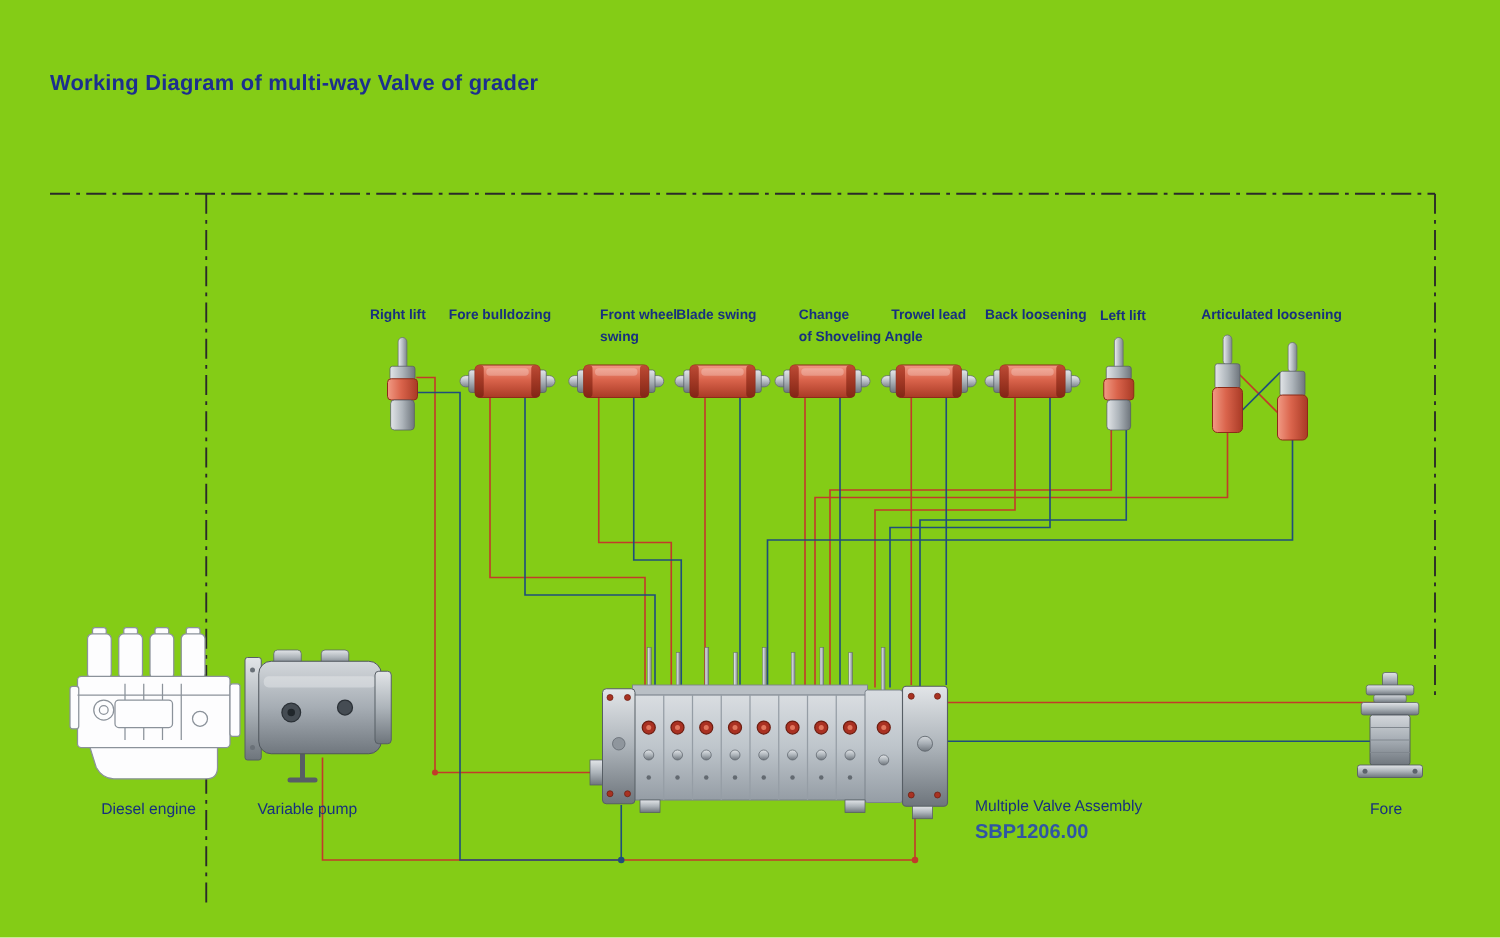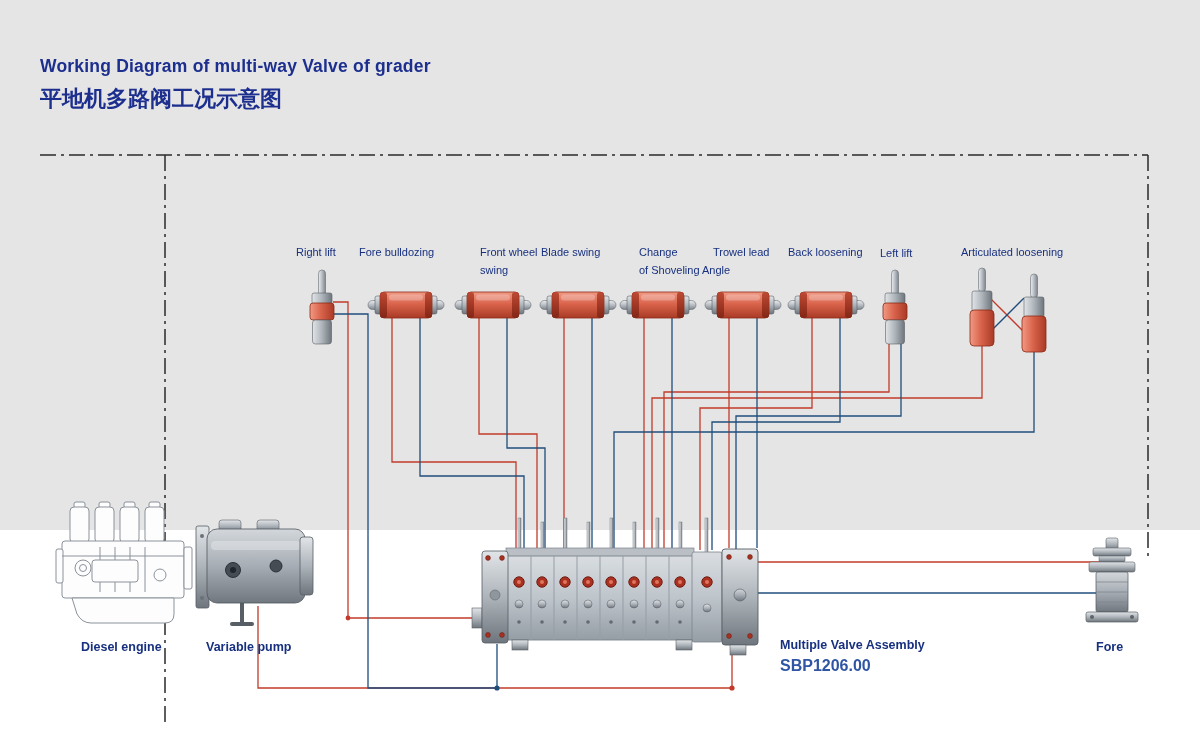--- a/index.html
+++ b/index.html
@@ -4,29 +4,29 @@
 <style>
   :root{
     --title-blue:#1c2f8e;
     --label-blue:#17307f;
     --pipe-red:#c23b2a;
     --pipe-blue:#1f4e7c;
   }
   *{margin:0;padding:0;box-sizing:border-box}
   html,body{width:1200px;height:750px;background:#fff;overflow:hidden;
     font-family:"Liberation Sans",sans-serif;}
-  .stage{position:relative;width:1200px;height:530px;background:#e5e5e5}
+  .stage{position:relative;width:1200px;height:750px;background:#84cc16}
   svg.diagram{position:absolute;left:0;top:0}
   .title-en{position:absolute;left:40px;top:56px;font-size:17.5px;font-weight:bold;
     color:var(--title-blue);letter-spacing:.2px;white-space:nowrap}
   .title-zh{position:absolute;left:40px;top:84px;font-size:22px;font-weight:bold;
     color:var(--title-blue);white-space:nowrap}
-  .lbl{position:absolute;font-size:11px;font-weight:normal;color:var(--label-blue);
+  .lbl{position:absolute;font-size:11px;font-weight:bold;color:var(--label-blue);
     line-height:18px;white-space:nowrap}
-  .lbl-lg{position:absolute;font-size:12.5px;font-weight:bold;color:var(--label-blue);
+  .lbl-lg{position:absolute;font-size:12.5px;font-weight:normal;color:var(--label-blue);
     white-space:nowrap}
   .lbl-model{position:absolute;font-size:16px;font-weight:bold;color:#2f55a4;white-space:nowrap}
 </style>
 </head>
 <body>
 
 <div class="stage">
 
   <svg class="diagram" width="1200" height="750" viewBox="0 0 1200 750">
     <defs>
@@ -286,21 +286,20 @@
       <line x1="1096" y1="582" x2="1128" y2="582" stroke="#80878e" stroke-width="0.8"></line>
       <line x1="1096" y1="592" x2="1128" y2="592" stroke="#80878e" stroke-width="0.8"></line>
       <line x1="1096" y1="602" x2="1128" y2="602" stroke="#80878e" stroke-width="0.8"></line>
       <rect x="1086" y="612" width="52" height="10" rx="2" fill="url(#gSteel)" stroke="#575e65" stroke-width="0.7"></rect>
       <circle cx="1092" cy="617" r="2" fill="#5d646b"></circle>
       <circle cx="1132" cy="617" r="2" fill="#5d646b"></circle>
     </g>
   </svg>
 
   <div class="title-en">Working Diagram of multi-way Valve of grader</div>
-  <div class="title-zh">平地机多路阀工况示意图</div>
 
   <div class="lbl" style="left:296px;top:243px">Right lift</div>
   <div class="lbl" style="left:359px;top:243px">Fore bulldozing</div>
   <div class="lbl" style="left:480px;top:243px">
     <div>Front wheel</div>
     <div>swing</div>
   </div>
   <div class="lbl" style="left:541px;top:243px">Blade swing</div>
   <div class="lbl" style="left:639px;top:243px">
     <div>Change</div>

